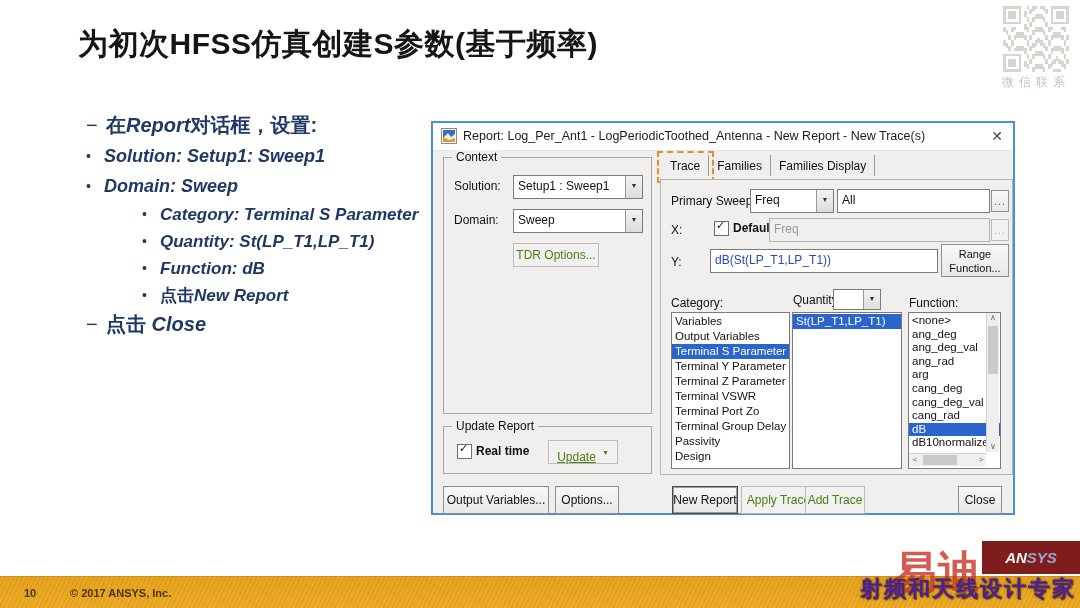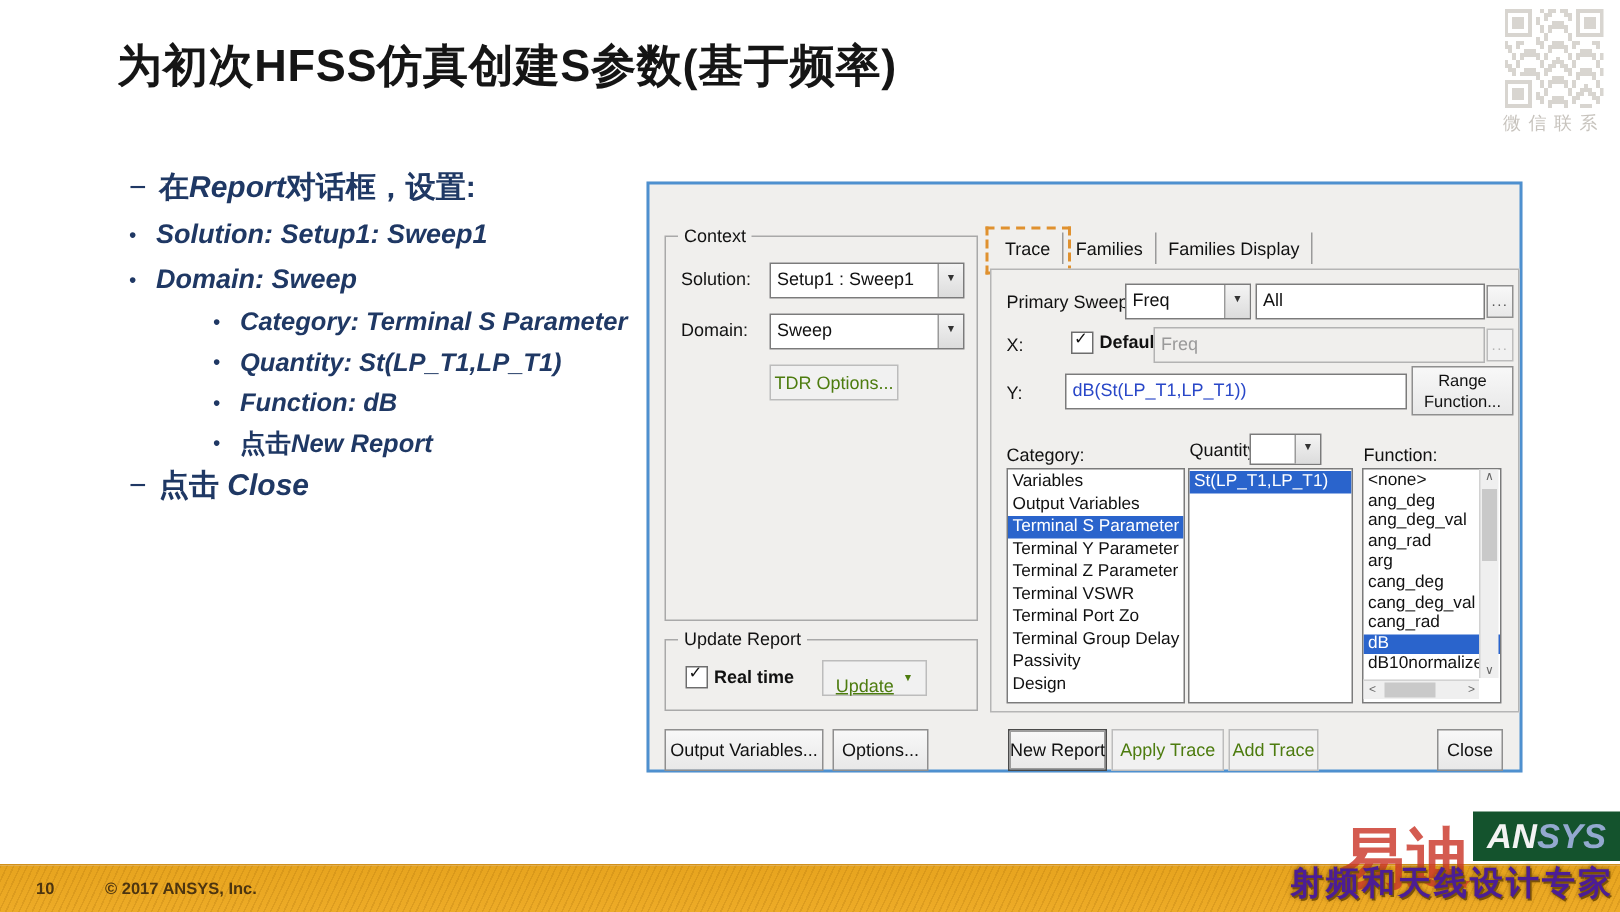--- a/index.html
+++ b/index.html
@@ -78,22 +78,22 @@
 
   
   .bar{position:absolute;left:0;right:0;bottom:0;height:31px;
        background:
          repeating-linear-gradient(115deg,rgba(150,95,5,0.18) 0 1px,transparent 1px 4px),
          linear-gradient(#e7a41e,#edab27);
        border-top:1px solid #d2901a;}
   .pnum{position:absolute;left:24px;bottom:9px;font-size:11px;font-weight:700;color:#4d3510;}
   .copy{position:absolute;left:70px;bottom:9px;font-size:11px;font-weight:700;color:#4d3510;}
   .wm-red{position:absolute;left:893px;top:543px;font-size:44px;font-weight:900;color:rgba(203,55,42,0.82);z-index:5;}
-  .ansys{position:absolute;right:0;top:541px;width:98px;height:33px;background:#14532d;z-index:4;
-         display:flex;align-items:center;justify-content:center;font-size:23px;font-weight:800;font-style:italic;letter-spacing:0;margin-left:32px;}
+  .ansys{position:absolute;right:0;top:541px;width:98px;height:33px;background:#7f1d1d;z-index:4;
+         display:flex;align-items:center;justify-content:center;font-size:15px;font-weight:800;font-style:italic;letter-spacing:0;margin-left:32px;}
   .ansys .an{color:#f3f3f3;}
   .ansys .sys{color:#93a9cf;}
   .wm-gold{position:absolute;right:4px;bottom:4px;font-size:22px;font-weight:700;letter-spacing:2px;color:#4c1d95;
            text-shadow:1px 1px 0 #7a5208,0 0 3px #6b4a08;z-index:6;}
 </style>
 </head>
 <body>
 
 <div class="slide">
 
@@ -121,20 +121,30 @@
     <div class="ln lv2"><span class="mk">•</span><span class="em">Solution: Setup1: Sweep1</span></div>
     <div class="ln lv2"><span class="mk">•</span><span class="em">Domain: Sweep</span></div>
     <div class="ln lv3"><span class="mk">•</span><span class="em">Category: Terminal S Parameter</span></div>
     <div class="ln lv3"><span class="mk">•</span><span class="em">Quantity: St(LP_T1,LP_T1)</span></div>
     <div class="ln lv3"><span class="mk">•</span><span class="em">Function: dB</span></div>
     <div class="ln lv3"><span class="mk">•</span><span class="pre">点击</span><span class="em">New Report</span></div>
     <div class="ln lv1"><span class="mk">−</span><span class="pre">点击 </span><span class="em">Close</span></div>
   </div>
 
   <div class="dlg">
+    <div class="tbar">
+      <svg class="dico" width="16" height="16" viewBox="0 0 16 16">
+        <rect x="0.5" y="0.5" width="15" height="15" fill="#fdfdfd" stroke="#8a8a8a"></rect>
+        <rect x="2" y="2" width="12" height="12" fill="#3a6fb5"></rect>
+        <path d="M2 10 L7 5 L10 9 L14 6 L14 14 L2 14 Z" fill="#e8ecf2"></path>
+        <path d="M2 14 L2 9 L8 12 L14 10 L14 14 Z" fill="#e09a2d"></path>
+      </svg>
+      <span class="ttl">Report: Log_Per_Ant1 - LogPeriodicToothed_Antenna - New Report - New Trace(s)</span>
+      <span class="cls">✕</span>
+    </div>
 
     <div class="dbody">
 
       <div class="grp" style="left:10px;top:7px;width:207px;height:255px;">
         <span class="glab">Context</span>
       </div>
       <span class="lbl" style="left:21px;top:29px;">Solution:</span>
       <div class="combo" style="left:80px;top:25px;width:128px;height:22px;">
         <span class="cval">Setup1 : Sweep1</span>
         <span class="carrow">▼</span>
@@ -232,21 +242,21 @@
         </div>
         <div class="hsb" style="left:248px;top:273px;right:auto;bottom:auto;width:77px;height:12px;position:absolute;">
           <span class="sarr" style="left:0;top:1px;">&lt;</span>
           <div class="hthumb"></div>
           <span class="sarr" style="right:0;top:1px;width:10px;">&gt;</span>
         </div>
       </div>
 
       <div class="wbtn def" style="left:239px;top:336px;width:64px;height:26px;">New Report</div>
       <div class="wbtn dis" style="left:308px;top:336px;width:73px;height:26px;">Apply Trace</div>
-      <div class="wbtn dis" style="left:386px;top:336px;width:58px;height:26px;">Add Trace</div>
+      <div class="wbtn dis" style="left:372px;top:336px;width:58px;height:26px;">Add Trace</div>
       <div class="wbtn" style="left:525px;top:336px;width:42px;height:26px;">Close</div>
 
     </div>
   </div>
 
   <div class="wm-red">易迪</div>
   <div class="ansys">
     <span class="an">AN</span>
       <span class="sys">SYS</span>
   </div>

